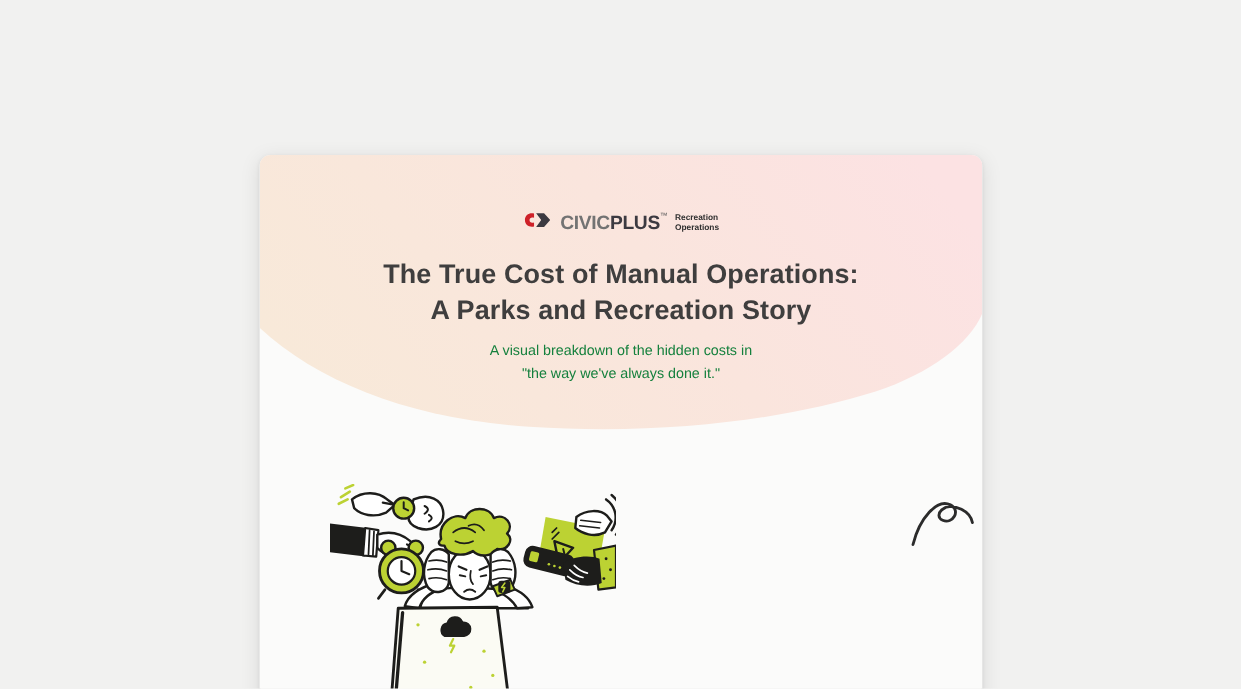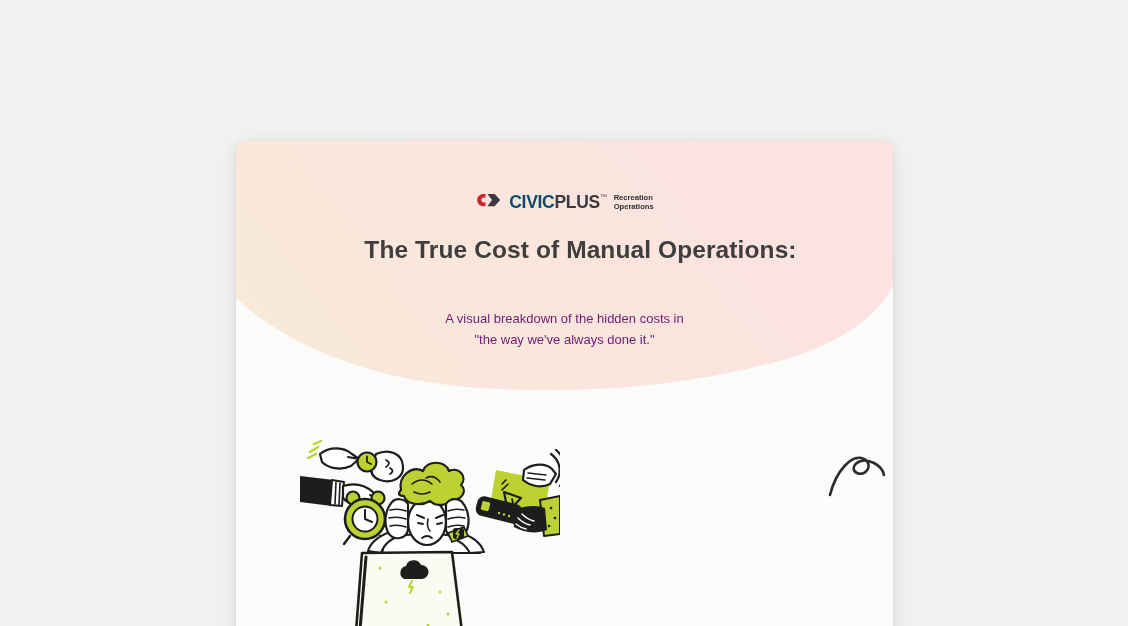--- a/index.html
+++ b/index.html
@@ -14,30 +14,30 @@
     box-shadow:0 4px 18px rgba(0,0,0,0.10), 0 1px 4px rgba(0,0,0,0.06);
     overflow:hidden;
   }
   .hero-blob{position:absolute;left:0;top:0;width:657px;height:260px;display:block;}
   .logo-row{
     position:absolute;top:50px;left:0;width:100%;
     display:flex;justify-content:center;align-items:center;gap:7px;
   }
   .logo-mark{width:27px;height:22px;flex:0 0 auto;}
   .logo-word{font-size:17.5px;font-weight:800;letter-spacing:-0.3px;color:#3c3a41;white-space:nowrap;}
-  .logo-word .civic{color:#0c4a6e;}
+  .logo-word .civic{color:#737373;}
   .logo-word .tm{font-size:7px;font-weight:400;color:#5a5a5a;vertical-align:top;position:relative;top:1px;}
   .logo-product{font-size:7.6px;line-height:9.5px;color:#2f2f2f;font-weight:700;text-align:left;}
   .title{
-    position:absolute;top:92px;left:16px;width:100%;text-align:center;
+    position:absolute;top:92px;left:0;width:100%;text-align:center;
     font-size:24.5px;line-height:33px;font-weight:700;color:#3f3e3e;letter-spacing:0.1px;
   }
   .subtitle{
     position:absolute;top:167px;left:0;width:100%;text-align:center;
-    font-size:13px;line-height:21px;color:#701a75;
+    font-size:13px;line-height:21px;color:#15803d;
   }
   .illustration{position:absolute;left:64px;top:299px;width:260px;height:192px;}
   .squiggle{position:absolute;left:588px;top:306px;width:64px;height:54px;}
   .intro-paragraph{
     position:absolute;left:353px;top:354px;width:296px;
     font-size:11.6px;line-height:15.8px;color:#4d4d4d;
   }
 </style>
 </head>
 <body>
@@ -62,20 +62,21 @@
     </svg>
     <div class="logo-word"><span class="civic">CIVIC</span><span>PLUS</span><span class="tm">™</span></div>
     <div class="logo-product">
       <div>Recreation</div>
       <div>Operations</div>
     </div>
   </div>
 
   <div class="title">
     <div>The True Cost of Manual Operations:</div>
+    <div>A Parks and Recreation Story</div>
   </div>
 
   <div class="subtitle">
     <div>A visual breakdown of the hidden costs in</div>
     <div>"the way we've always done it."</div>
   </div>
 
   <svg class="illustration" viewBox="0 0 260 192" aria-hidden="true" stroke-linecap="round" stroke-linejoin="round">
 
     <g>

